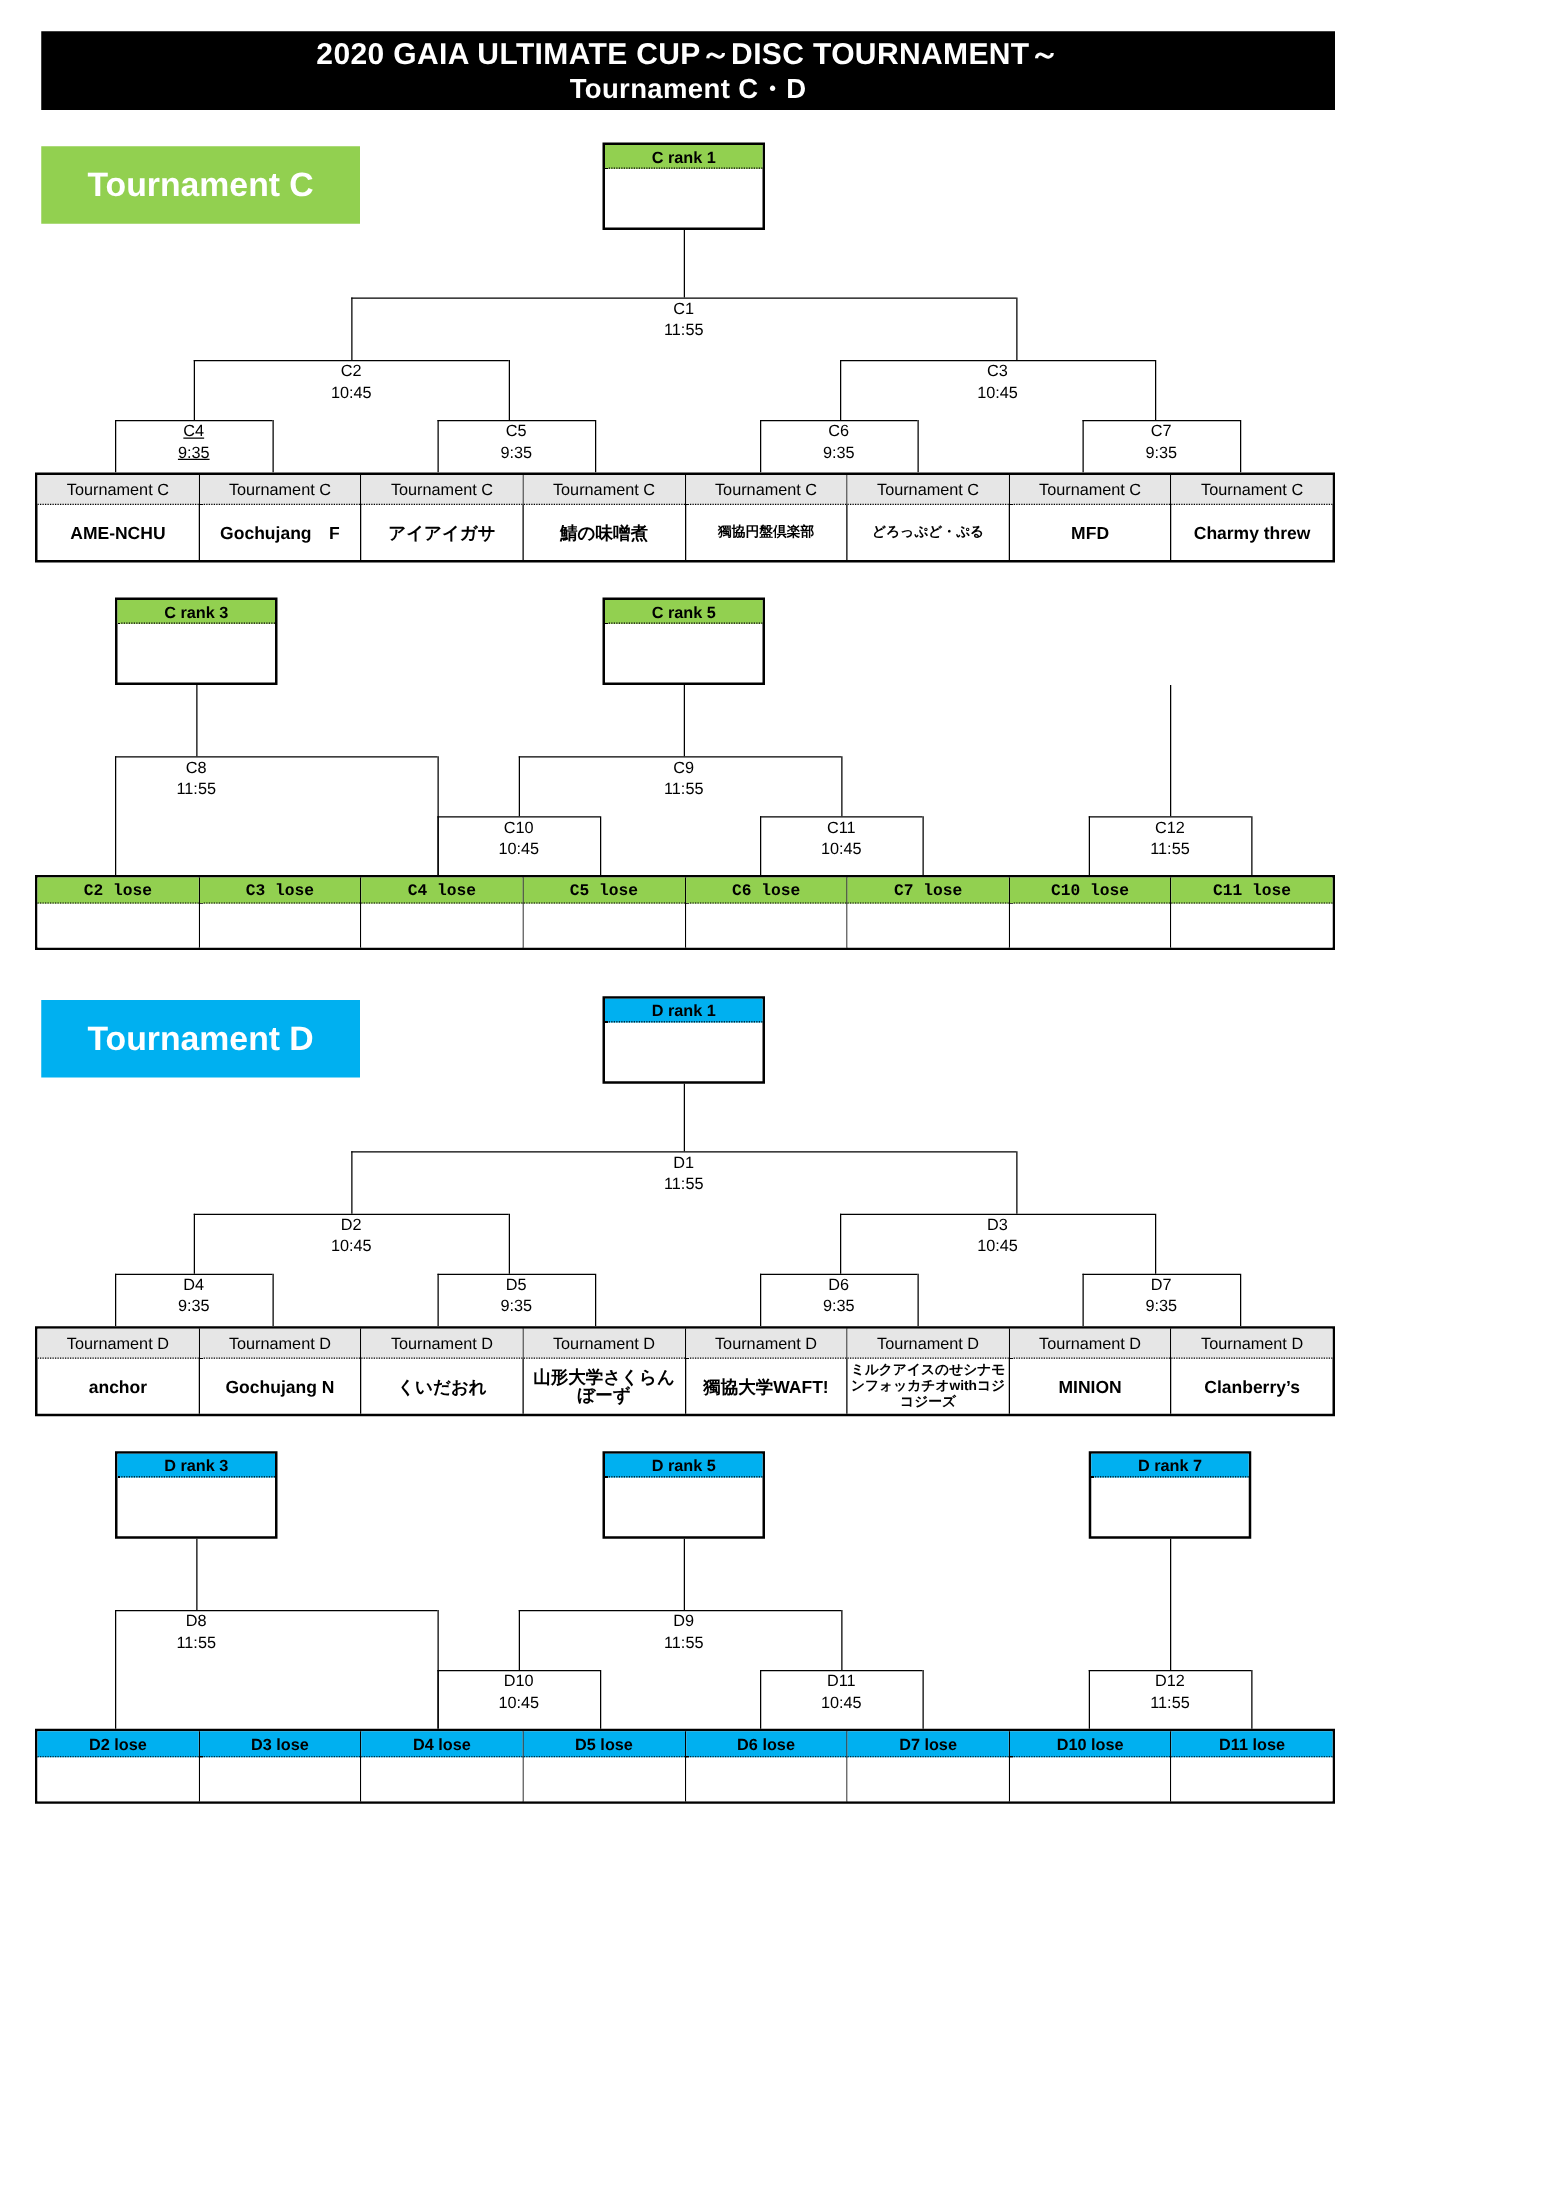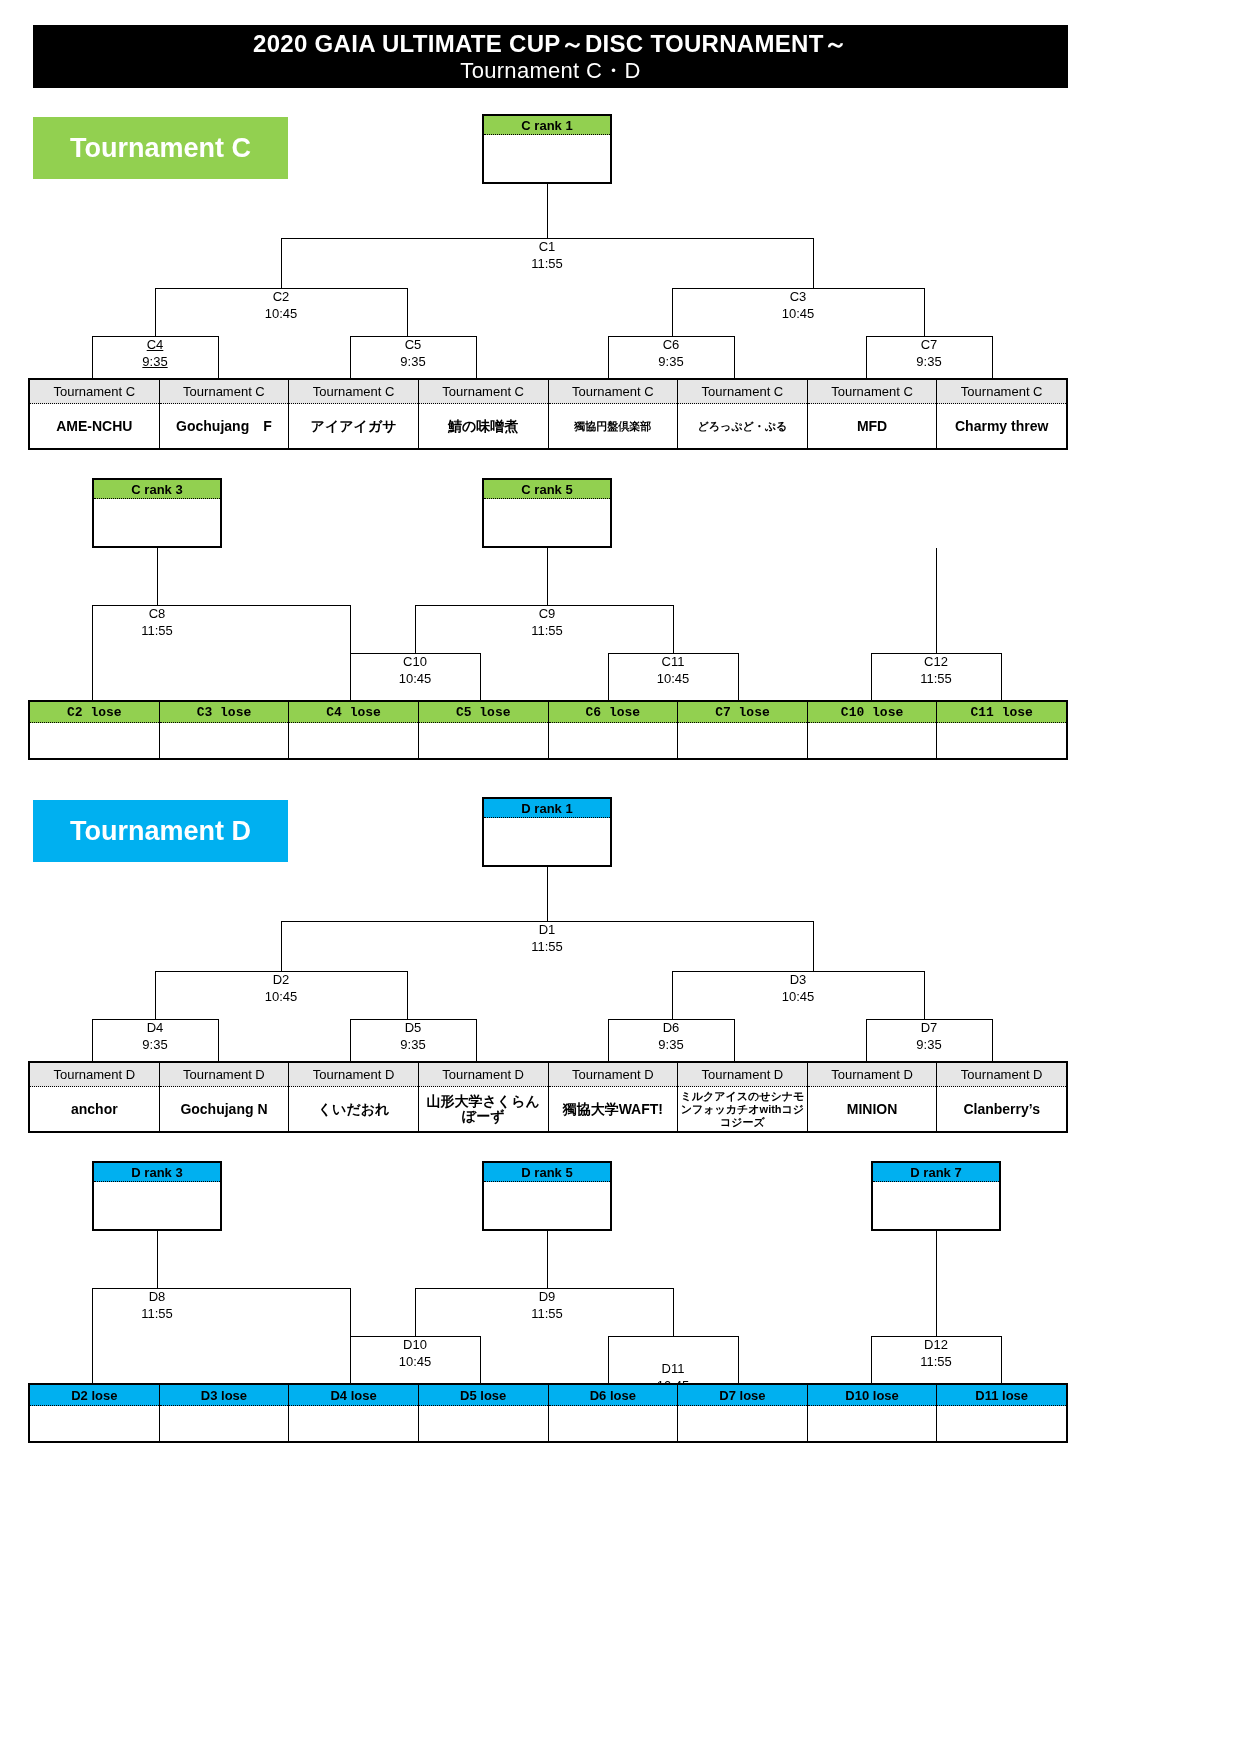--- a/index.html
+++ b/index.html
@@ -14,21 +14,21 @@
   .page{position:relative;width:1240px;height:1258px;}
 
   
   .title-banner{
     position:absolute;left:33px;top:25px;width:1035px;height:63px;
     background:#000000;color:#ffffff;
     display:flex;flex-direction:column;align-items:center;justify-content:center;
     letter-spacing:.3px;
   }
   .title-banner .l1{font-size:24px;font-weight:bold;line-height:28px;}
-  .title-banner .l2{font-size:22px;font-weight:normal;line-height:26px;}
+  .title-banner .l2{font-size:22px;font-weight:bold;line-height:26px;}
 
   
   .section-chip{
     position:absolute;width:255px;height:62px;
     display:flex;align-items:center;justify-content:center;
     color:#ffffff;font-size:27px;font-weight:bold;
   }
   .chip-c{left:33px;top:117px;background:#92D050;}
   .chip-d{left:33px;top:800px;background:#00B0F0;}
 
@@ -433,21 +433,21 @@
   <div class="v-line" style="left:350px;top:1336px;height:52px;"></div>
   <div class="v-line" style="left:480px;top:1336px;height:52px;"></div>
   <div class="match" style="left:365px;top:1336px;width:100px;">
     <span class="code">D10</span>
     <span class="time">10:45</span>
   </div>
 
   <div class="h-line" style="left:608px;top:1336px;width:130px;"></div>
   <div class="v-line" style="left:608px;top:1336px;height:52px;"></div>
   <div class="v-line" style="left:738px;top:1336px;height:52px;"></div>
-  <div class="match" style="left:623px;top:1336px;width:100px;margin-top:24px;">
+  <div class="match" style="left:623px;top:1336px;width:100px;">
     <span class="code">D11</span>
     <span class="time">10:45</span>
   </div>
 
   <div class="v-line" style="left:936px;top:1231px;height:105px;"></div>
   <div class="h-line" style="left:871px;top:1336px;width:130px;"></div>
   <div class="v-line" style="left:871px;top:1336px;height:52px;"></div>
   <div class="v-line" style="left:1001px;top:1336px;height:52px;"></div>
   <div class="match" style="left:886px;top:1336px;width:100px;">
     <span class="code">D12</span>

